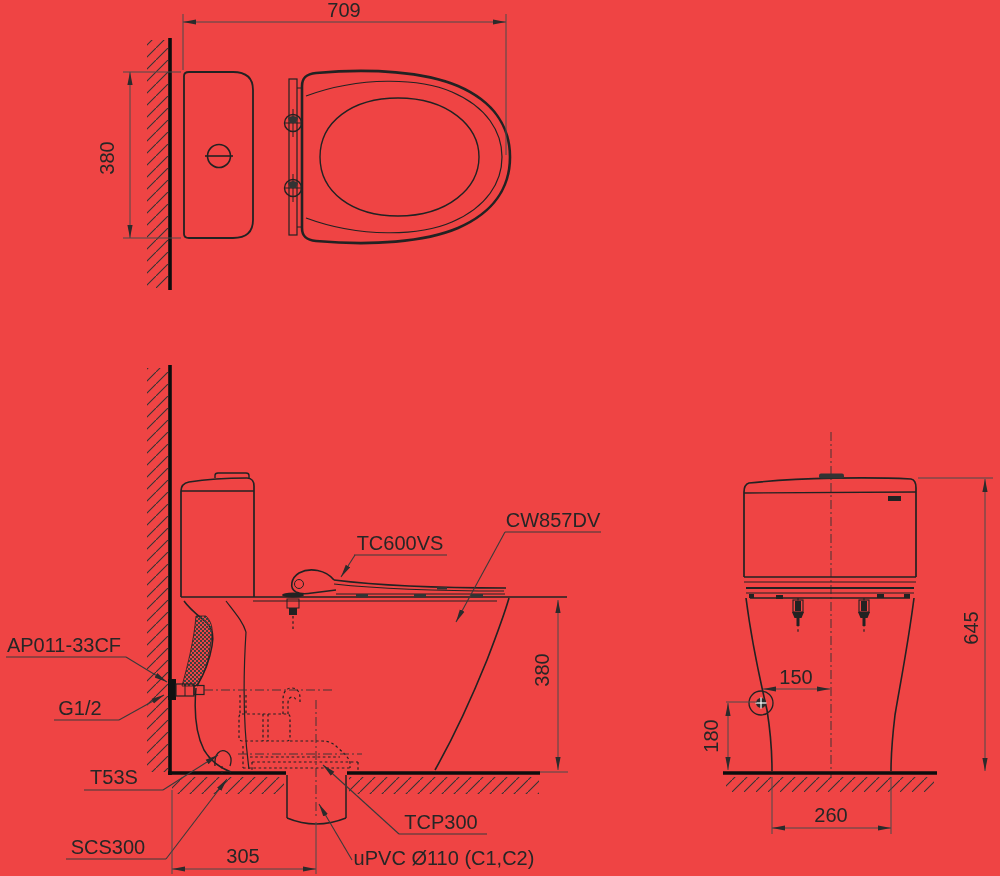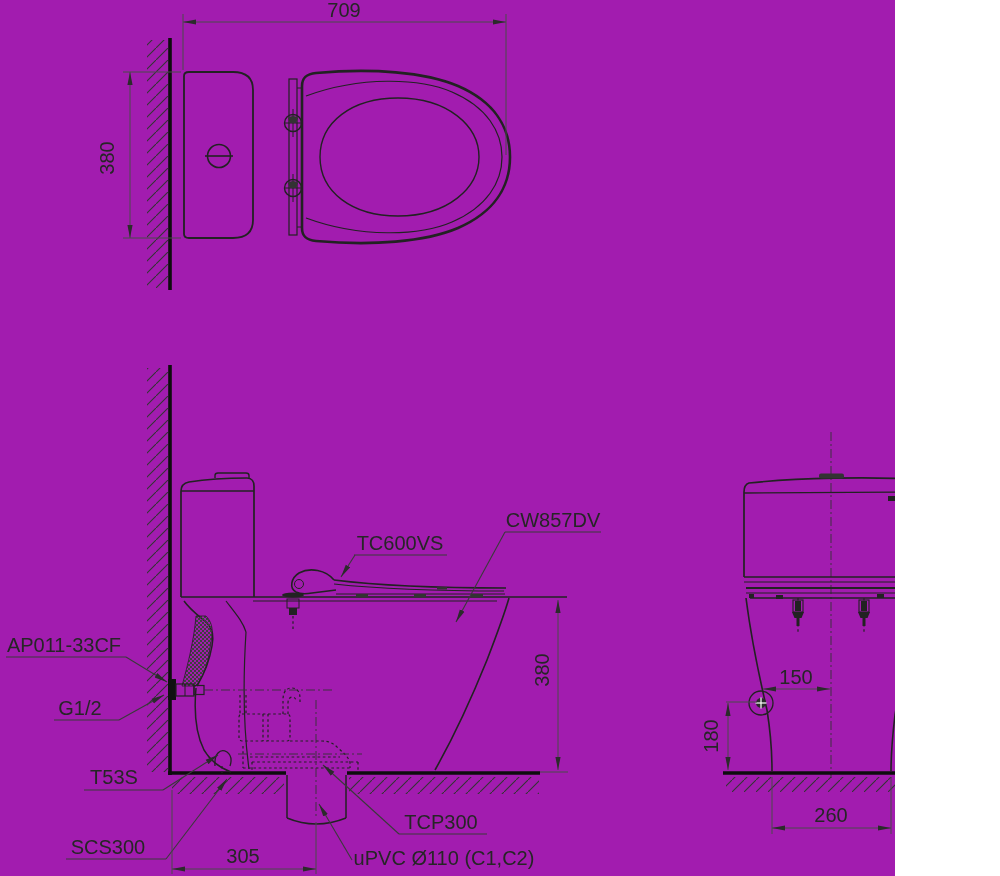--- a/index.html
+++ b/index.html
@@ -1,16 +1,16 @@
 <!DOCTYPE html>
 <html><head>
 <meta charset="utf-8">
 <style>
   html,body{margin:0;padding:0;background:#ffffff;}
-  .sheet{width:895px;height:876px;background:#a21caf;position:relative;overflow:hidden;
+  .sheet{width:1000px;height:876px;background:#ef4444;position:relative;overflow:hidden;
          font-family:"Liberation Sans", sans-serif;}
   svg{display:block}
   text{font-family:"Liberation Sans", sans-serif;fill:#262626;}
   .dimtxt{font-size:20px;}
   .lbltxt{font-size:20px;}
   .thin{stroke:#4a4a4a;stroke-width:1;fill:none;}
   .lead{stroke:#3a3a3a;stroke-width:1.1;fill:none;}
   .draw{stroke:#222;fill:none;}
   .thick{stroke:#0d0d0d;stroke-width:3.6;fill:none;}
   .dash{stroke:#222;stroke-width:1.2;fill:none;stroke-dasharray:2.6 2.6;}

